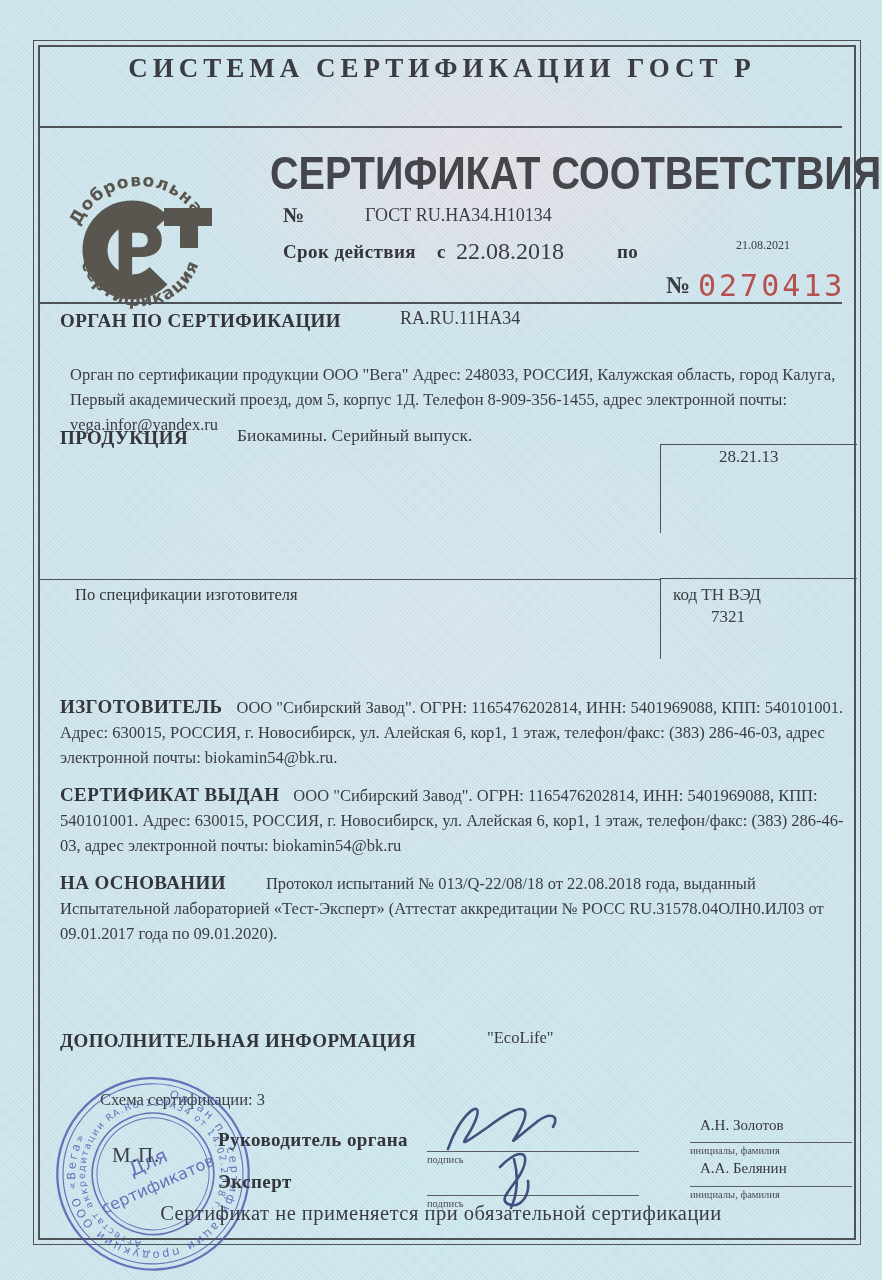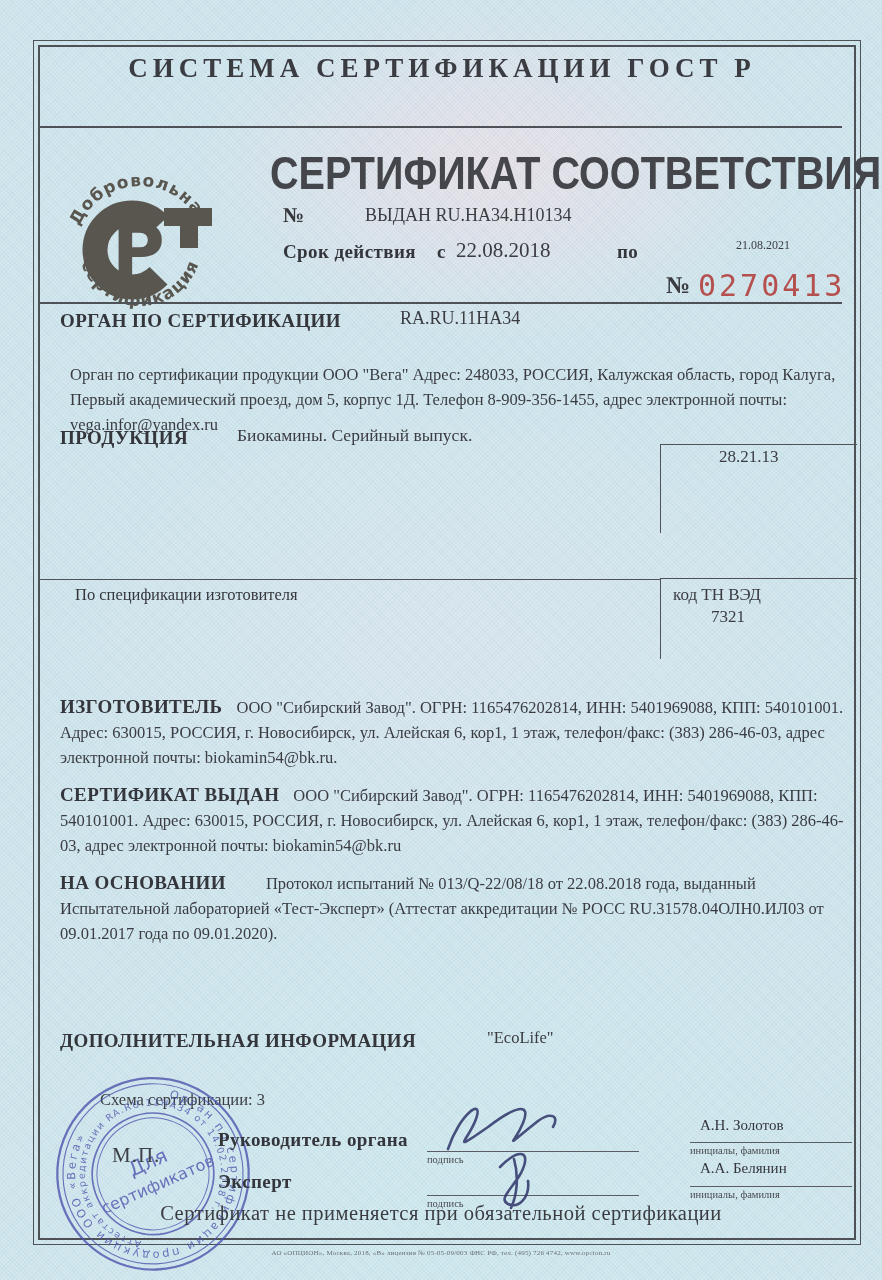--- a/index.html
+++ b/index.html
@@ -69,25 +69,25 @@
       <textPath href="#arcBot" startOffset="50%" text-anchor="middle">сертификация</textPath>
     </text>
     <circle cx="80" cy="106" r="37" fill="none" stroke="#59564f" stroke-width="25" stroke-dasharray="176 56.5" stroke-dashoffset="204"></circle>
     <text x="60" y="131" font-size="72" font-weight="bold" fill="#59564f">Р</text>
     <path d="M 112,64 L 160,64 L 160,82 L 146,82 L 146,104 L 128,104 L 128,82 L 112,82 Z" fill="#59564f"></path>
   </svg>
 
   <div class="abs doc-title" style="left:228px; top:146px; width:600px; text-align:center;">СЕРТИФИКАТ СООТВЕТСТВИЯ</div>
 
   <div class="abs ser" style="left:283px; top:203px; font-size:21px; font-weight:bold;">№</div>
-  <div class="abs ser val" style="left:365px; top:205px; font-size:18px;">ВЫДАН RU.HA34.H10134</div>
+  <div class="abs ser val" style="left:365px; top:205px; font-size:18px;">ГОСТ RU.HA34.H10134</div>
 
   <div class="abs ser lbl" style="left:283px; top:241px;">Срок действия</div>
   <div class="abs ser lbl" style="left:437px; top:241px;">с</div>
-  <div class="abs ser val" style="left:456px; top:238px; font-size:21px;text-align:center;">22.08.2018</div>
+  <div class="abs ser val" style="left:456px; top:238px; font-size:24px;text-align:center;">22.08.2018</div>
   <div class="abs ser lbl" style="left:617px; top:241px;">по</div>
   <div class="abs ser val" style="left:688px; top:238px; font-size:12px;margin-left:48px;">21.08.2021</div>
 
   <div class="abs serial-no ser" style="left:666px; top:272px;">№</div>
   <div class="abs serial" style="left:698px; top:268px;">0270413</div>
 
   <div class="divider" style="left:40px; top:302px; width:802px;"></div>
 
   <div class="abs ser lbl" style="left:60px; top:310px;">ОРГАН ПО СЕРТИФИКАЦИИ</div>
   <div class="abs ser val" style="left:400px; top:308px; font-size:18px;">RA.RU.11HA34</div>
@@ -156,15 +156,14 @@
 
   <svg class="abs" style="left:400px; top:1085px;" width="280" height="130" viewBox="0 0 280 130">
     <g fill="none" stroke="#343a6e" stroke-width="2.6" stroke-linecap="round" opacity="0.88">
       <path d="M 48,64 C 60,28 84,12 76,34 C 69,54 48,70 88,42 C 114,22 132,16 123,38 C 115,58 100,66 138,36 C 150,27 160,30 153,42"></path>
       <path d="M 100,82 C 120,62 132,66 121,88 C 112,104 98,114 108,119 C 119,124 130,112 128,96 M 114,74 C 119,92 117,110 111,123"></path>
     </g>
   </svg>
 
   <div class="abs ser footer-note" style="left:60px; top:1202px; width:762px;">Сертификат не применяется при обязательной сертификации</div>
 
-  <div class="abs fine-print" style="left:141px; top:1249px; width:600px;">АО «ОПЦИОН», Москва, 2018, «В»     лицензия № 05-05-09/003 ФНС РФ,  тел. (495) 726 4742,  www.opcion.ru</div>
 
 </div>
 
 </body></html>

